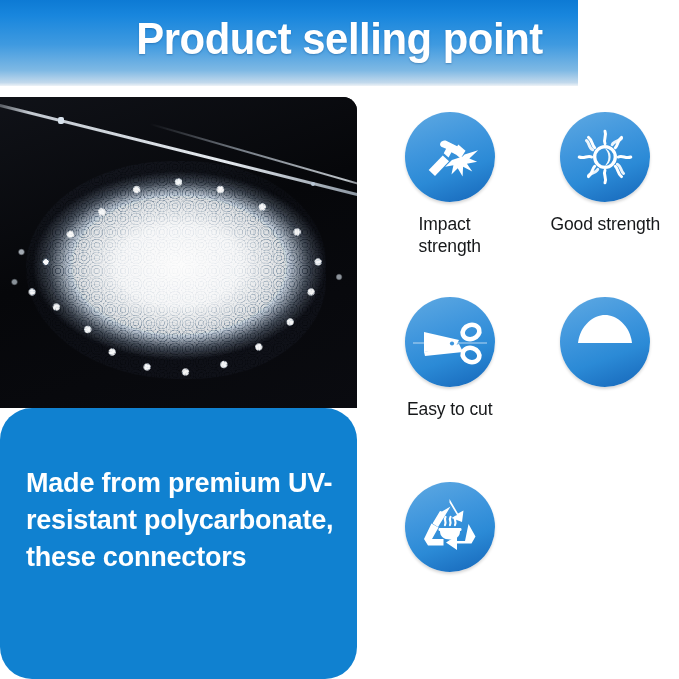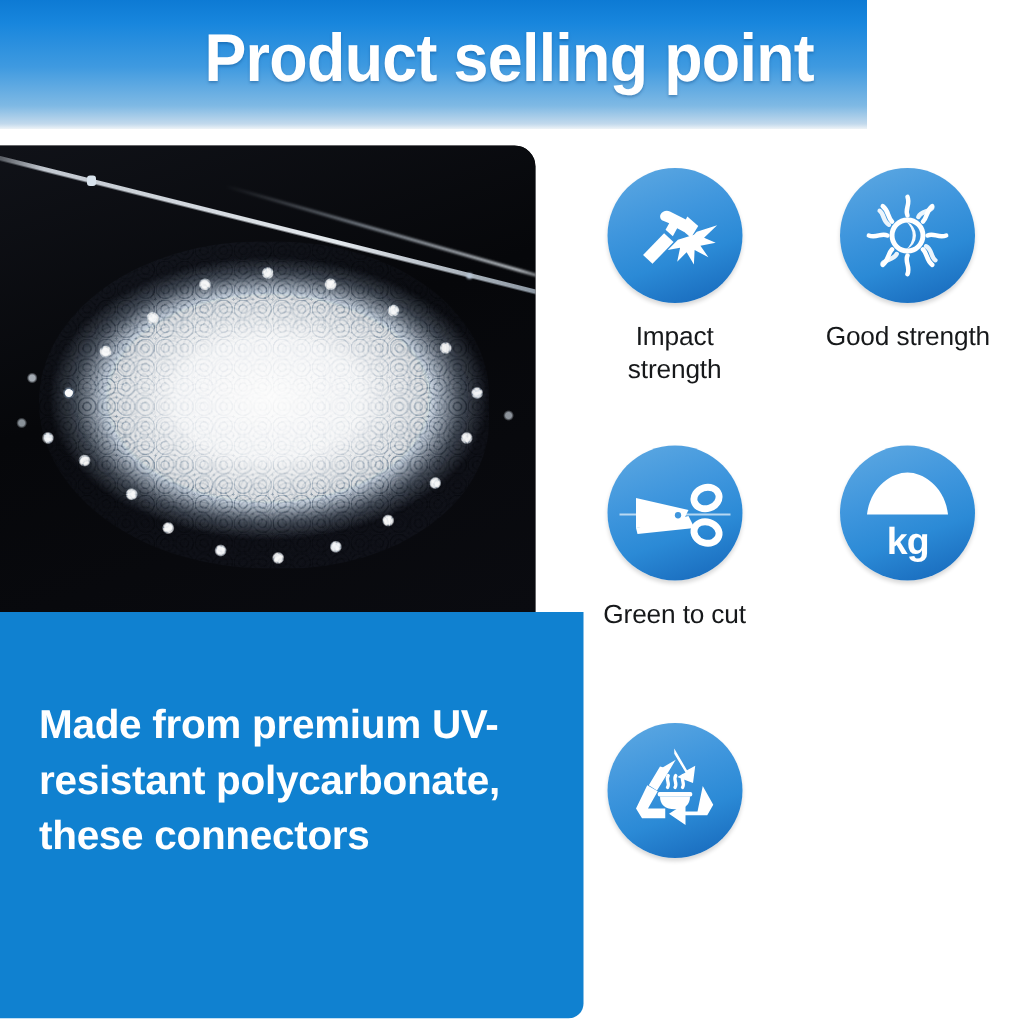--- a/index.html
+++ b/index.html
@@ -186,24 +186,25 @@
     width: 290px;
     height: 44px;
     border-radius: 50%;
     background: radial-gradient(ellipse 50% 50% at 50% 50%, rgba(0,0,0,0.55) 0%, rgba(0,0,0,0) 72%);
   }
 
   .claim-box {
     position: absolute;
     left: 0;
     top: 311px;
-    width: 389px;
+    width: 357px;
     height: 271px;
     background: #1081d0;
     border-bottom-right-radius: 10px;
+    border-radius: 32px;
   }
   .claim-text {
     position: absolute;
     left: 26px;
     top: 57px;
     width: 312px;
     color: #ffffff;
     font-size: 27px;
     font-weight: bold;
     line-height: 37px;
@@ -235,21 +236,20 @@
     background: linear-gradient(160deg, #5fa9e2 0%, #3f96dd 38%, #2b8ad6 64%, #1565b8 100%);
     box-shadow: 0 2px 3px rgba(0,0,0,0.16);
     display: flex;
     align-items: center;
     justify-content: center;
     position: relative;
   }
   .icon-circle svg { display: block; }
   .feature-label {
     margin-top: 11px;
-    text-align: center;
     color: #16181a;
     font-size: 17.5px;
     line-height: 22px;
     letter-spacing: -0.1px;
     white-space: pre-line;
   }
   .kg-text {
     position: absolute;
     left: 0;
     right: 0;
@@ -338,29 +338,28 @@
           <path d="M13 44 L48 36 L44 28 L13 24 Z" opacity="0"></path>
           <path d="M13 42 L48 34 L52 42 L14 46 Z"></path>
         </g>
         <g fill="none" stroke="#ffffff" stroke-width="4.6">
           <ellipse cx="60" cy="22" rx="8.5" ry="7" transform="rotate(-18 60 22)"></ellipse>
           <ellipse cx="60" cy="45" rx="8.5" ry="7" transform="rotate(18 60 45)"></ellipse>
         </g>
         <circle cx="41" cy="33.5" r="2.1" fill="#3f96dd"></circle>
       </svg>
     </div>
-    <div class="feature-label">Green to cut</div>
+    <div class="feature-label">Easy to cut</div>
   </div>
 
   <div class="feature">
     <div class="icon-circle">
       <svg width="66" height="44" viewBox="0 0 66 44" style="margin-bottom:22px" aria-hidden="true">
         <path d="M6 34 C8 16 22 6 33 6 C44 6 58 16 60 34 Z" fill="#ffffff"></path>
       </svg>
-      <div class="kg-text">kg</div>
     </div>
   </div>
 
   <div class="feature">
     <div class="icon-circle">
       <svg width="64" height="64" viewBox="0 0 64 64" aria-hidden="true">
         <g fill="#ffffff">
           <path d="M31.5 4 L40 18.5 L45.5 15.5 L44 27 L33.5 23 L39 20 L31.5 7.5 Z"></path>
           <path d="M24 16.5 L32.5 11.5 L28 19 L20 32 L14.5 28.5 L22 16 Z"></path>
           <path d="M13.5 28.5 L20.5 32.5 L14 44 L25.5 44 L25.5 50.5 L10 50.5 L6 44 Z"></path>

